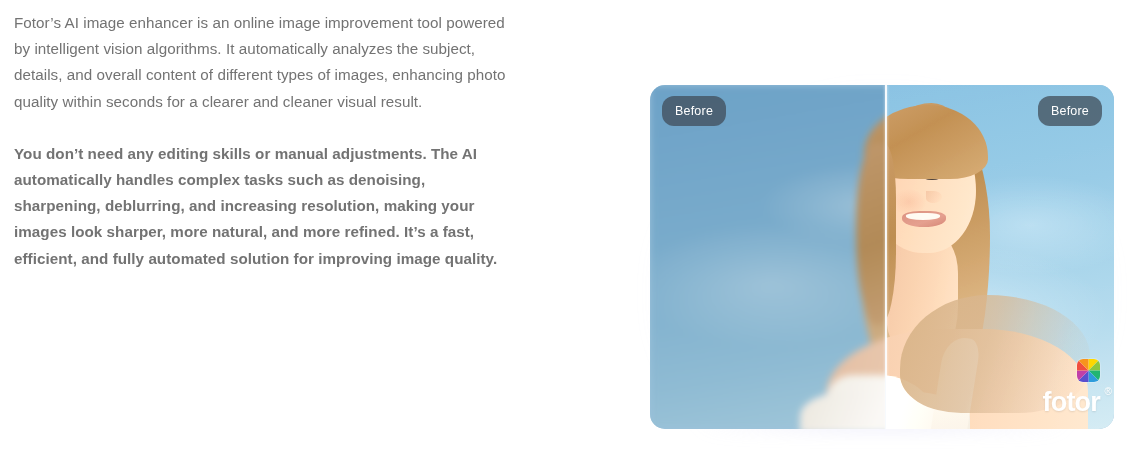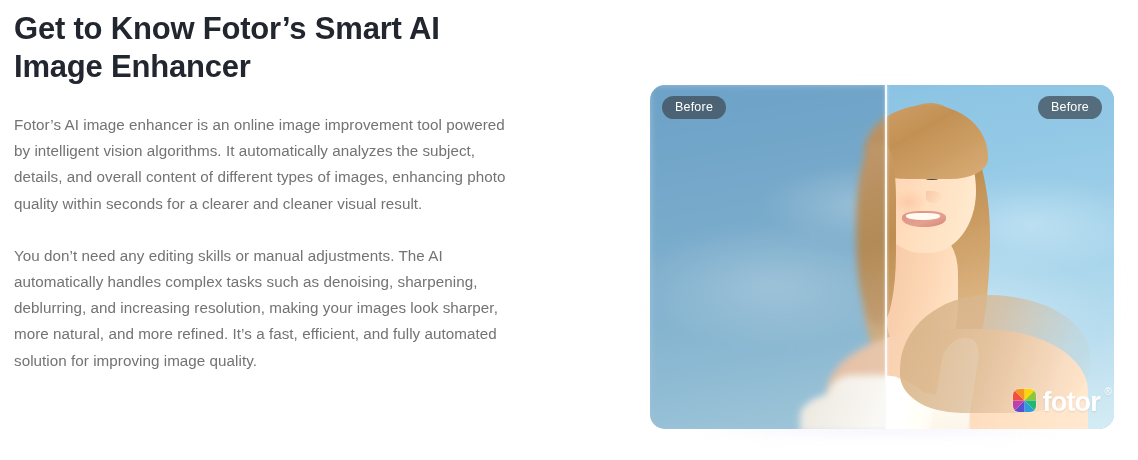--- a/index.html
+++ b/index.html
@@ -38,21 +38,21 @@
   }
 
   .body-para {
     font-size: 15.2px;
     line-height: 26.2px;
     color: #737373;
     letter-spacing: 0.05px;
     margin-bottom: 26px;
     max-width: 500px;
   }
-  .body-para:last-child { margin-bottom: 0; }
+  .body-para:last-child { margin-bottom: 0; font-weight: bold; }
 
   
   .panel-wrap {
     position: absolute;
     left: 650px;
     top: 85px;
     width: 464px;
     height: 344px;
   }
 
@@ -309,21 +309,21 @@
     box-shadow: 0 0 3px rgba(255,255,255,0.7);
     z-index: 6;
     cursor: ew-resize;
   }
 
   
   .badge {
     position: absolute;
     z-index: 8;
     height: 23px;
-    padding: 8px 13px;
+    padding: 15px 13px;
     display: flex;
     align-items: center;
     justify-content: center;
     border-radius: 12px;
     background: rgba(63,76,88,0.74);
     color: #ffffff;
     font-size: 12.5px;
     letter-spacing: 0.2px;
     line-height: 1;
     white-space: nowrap;
@@ -331,22 +331,23 @@
   .badge-before { left: 12px; top: 11px; }
   .badge-after  { right: 12px; top: 11px; }
 
   
   .watermark {
     position: absolute;
     right: 14px;
     bottom: 13px;
     z-index: 8;
     display: flex;
-    align-items: flex-start;
+    align-items: flex-end;
     gap: 7px;
+    flex-direction: column;
   }
 
   .wm-icon {
     width: 23px;
     height: 23px;
     border-radius: 6px;
     overflow: hidden;
     position: relative;
     flex: none;
     box-shadow: 0 0 0 1px rgba(255,255,255,0.22);
@@ -371,21 +372,20 @@
     color: #ffffff;
     line-height: 1;
   }
 </style>
 </head>
 <body>
 
 <div class="page">
 
   <div class="text-col">
-    <h1 class="headline">Get to Know Fotor’s Smart AI Image Enhancer</h1>
 
     <p class="body-para">Fotor’s AI image enhancer is an online image improvement tool powered by intelligent vision algorithms. It automatically analyzes the subject, details, and overall content of different types of images, enhancing photo quality within seconds for a clearer and cleaner visual result.</p>
 
     <p class="body-para">You don’t need any editing skills or manual adjustments. The AI automatically handles complex tasks such as denoising, sharpening, deblurring, and increasing resolution, making your images look sharper, more natural, and more refined. It’s a fast, efficient, and fully automated solution for improving image quality.</p>
   </div>
 
   <div class="panel-wrap">
 
     <div class="panel-glow"></div>
 

